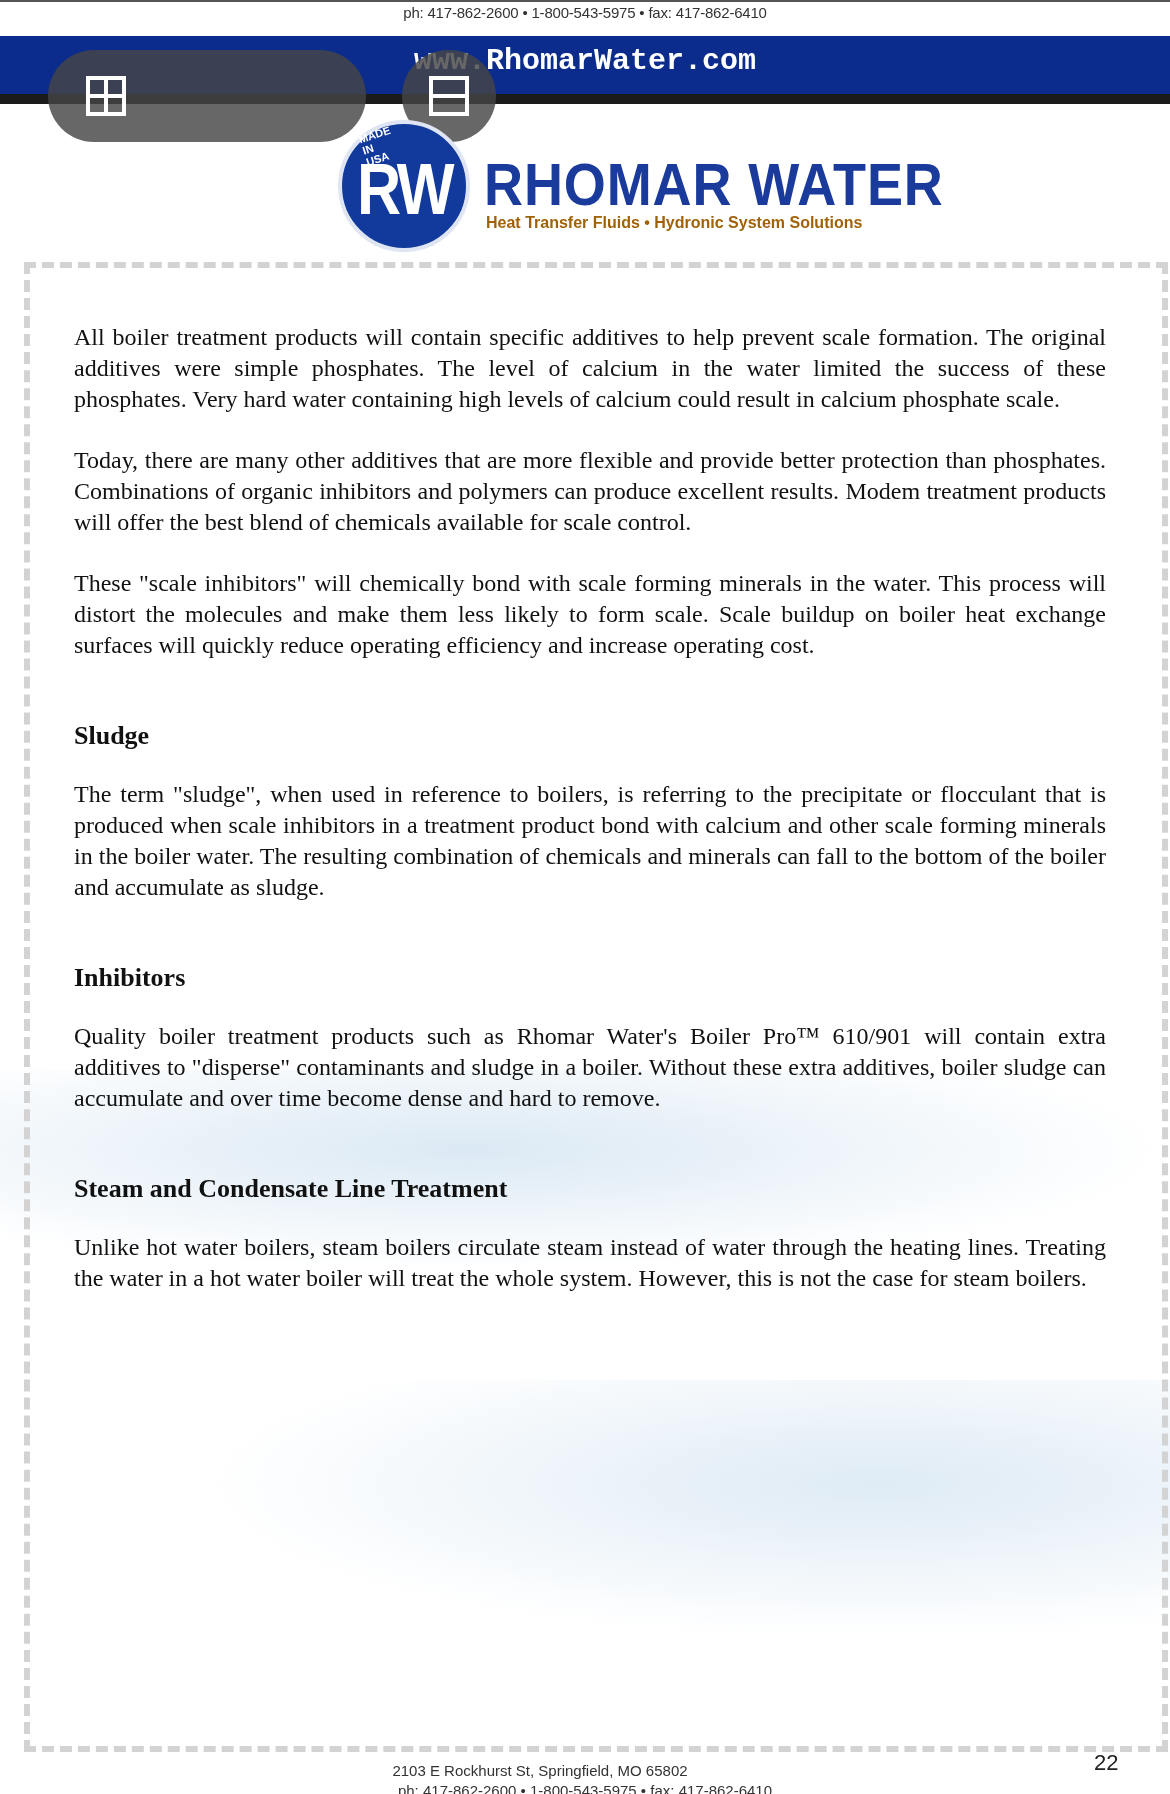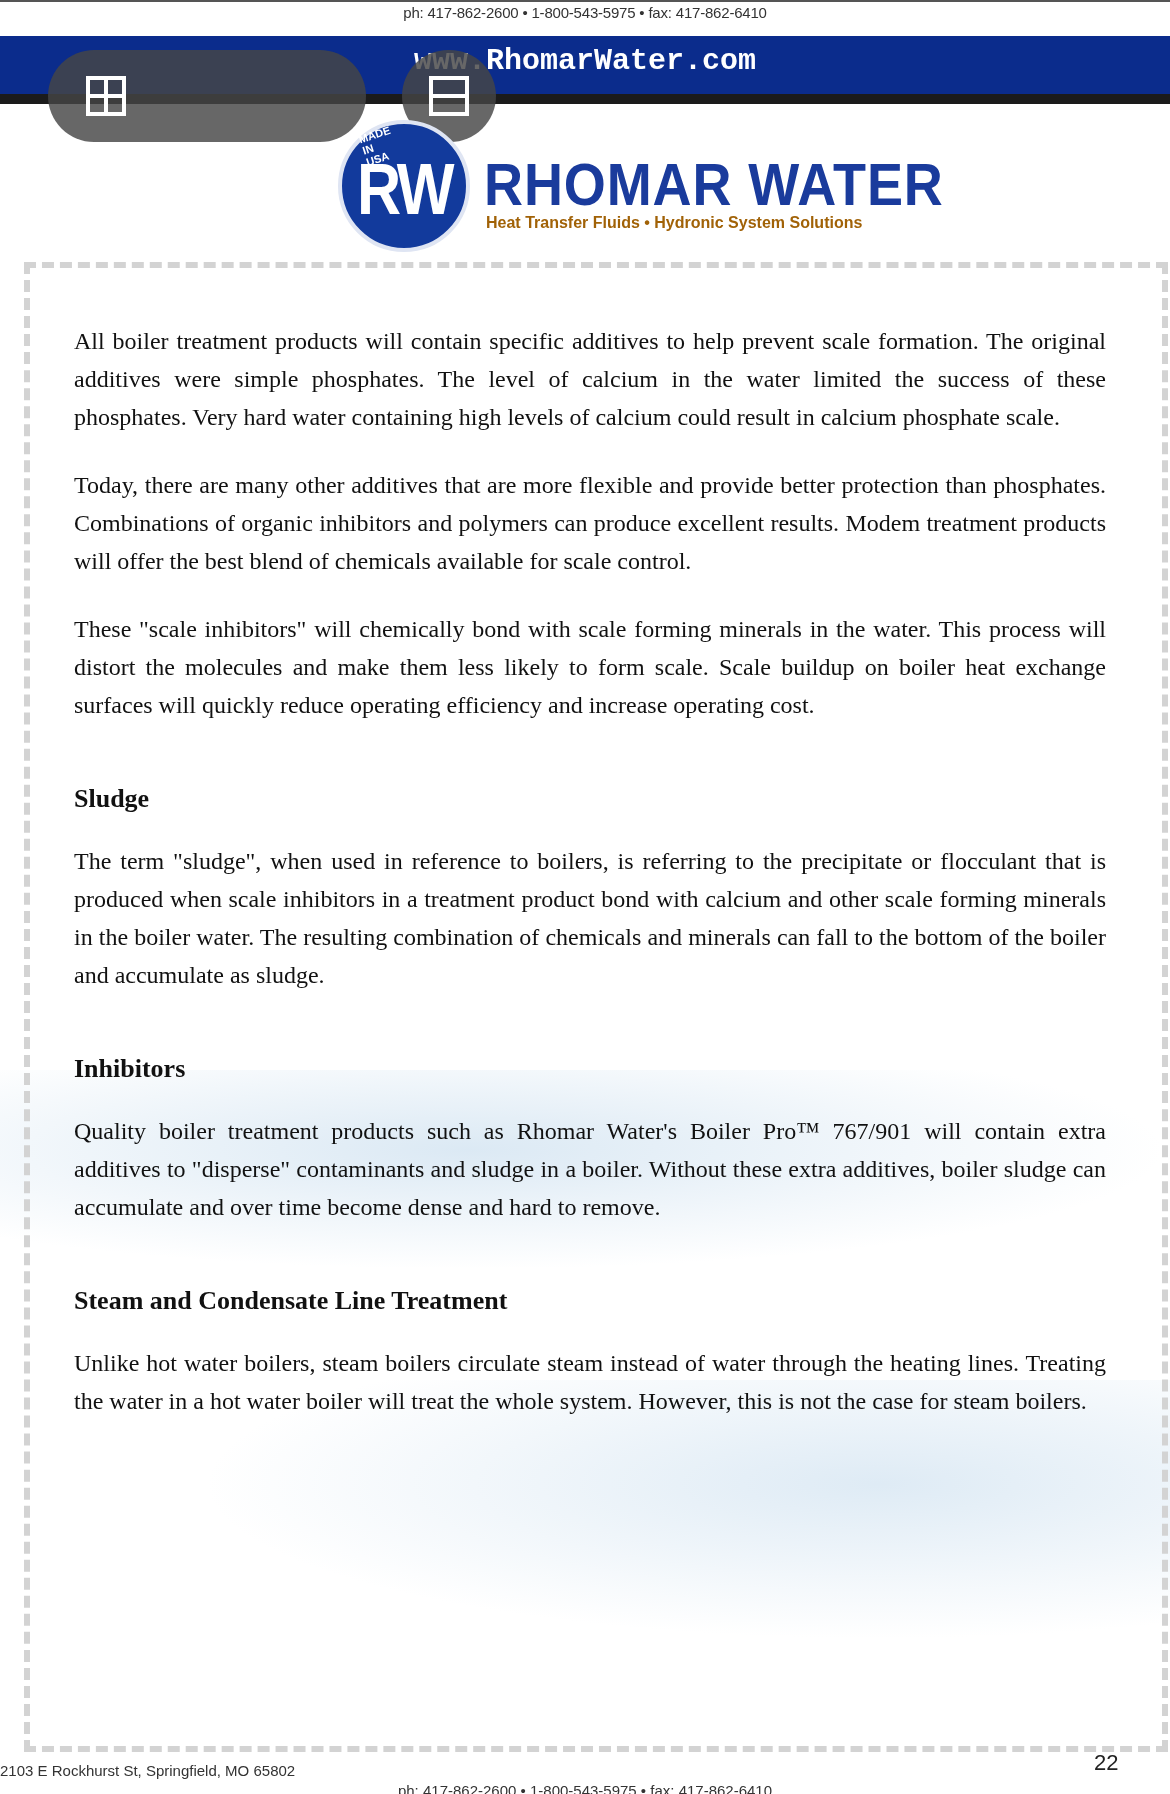--- a/index.html
+++ b/index.html
@@ -16,23 +16,23 @@
   .logo-circle { position:absolute; left:0; top:0; width:132px; height:132px; border-radius:50%; background:#123a9c; border:4px solid #dfe5f3; box-sizing:border-box; }
   .logo-rw { position:absolute; left:0; top:28px; width:132px; text-align:center; color:#fff; font-family:"Liberation Sans", sans-serif; font-weight:bold; font-size:72px; letter-spacing:-4px; transform:scaleX(0.85); }
   .logo-made { position:absolute; left:24px; top:8px; color:#fff; font-family:"Liberation Sans", sans-serif; font-weight:bold; font-size:11px; transform:rotate(-18deg); }
   .brand { position:absolute; left:146px; top:30px; color:#1a3b9c; font-family:"Liberation Sans", sans-serif; font-weight:bold; font-size:60px; letter-spacing:1px; transform:scaleX(0.9); transform-origin:left; white-space:nowrap; }
   .tagline { position:absolute; left:148px; top:94px; color:#a16207; font-family:"Liberation Sans", sans-serif; font-weight:bold; font-size:16px; white-space:nowrap; }
   .frame { position:absolute; left:24px; top:262px; width:1144px; height:1490px; border:6px dashed #d3d3d3; box-sizing:border-box; }
   .wave1 { position:absolute; left:0; top:1070px; width:1170px; height:200px; background:radial-gradient(ellipse at 40% 40%, rgba(190,215,235,0.55), rgba(255,255,255,0) 70%); }
   .wave2 { position:absolute; left:200px; top:1380px; width:970px; height:260px; background:radial-gradient(ellipse at 70% 40%, rgba(190,215,235,0.5), rgba(255,255,255,0) 70%); }
   .content { position:absolute; left:74px; top:296px; width:1032px; color:#111; }
   .content h2 { font-size:26px; font-weight:bold; margin:0; line-height:34px; }
-  .content p { font-size:24px; line-height:38px; margin:0; text-align:justify; }
+  .content p { font-size:24px; line-height:31px; margin:0; text-align:justify; }
   .page-num { position:absolute; left:1094px; top:1750px; font-family:"Liberation Sans", sans-serif; font-size:22px; color:#222; }
-  .address { position:absolute; top:1762px; left:0; width:1080px; font-family:"Liberation Sans", sans-serif; font-size:15px; color:#333; }
+  .address { position:absolute; top:1762px; left:0; width:1080px; text-align:center; font-family:"Liberation Sans", sans-serif; font-size:15px; color:#333; }
   .contact-bottom { position:absolute; top:1782px; left:0; width:1170px; text-align:center; font-family:"Liberation Sans", sans-serif; font-size:15px; color:#333; }
 </style>
 </head>
 <body>
 
 <div class="topline"></div>
 <div class="contact-top">ph: 417-862-2600 • 1-800-543-5975 • fax: 417-862-6410</div>
 <div class="blue-band"></div>
 <div class="dark-band"></div>
 <div class="url">www.RhomarWater.com</div>
@@ -65,21 +65,21 @@
 
 <div class="content">
   <p style="margin-top:26px">All boiler treatment products will contain specific additives to help prevent scale formation. The original additives were simple phosphates. The level of calcium in the water limited the success of these phosphates. Very hard water containing high levels of calcium could result in calcium phosphate scale.</p>
   <p style="margin-top:30px">Today, there are many other additives that are more flexible and provide better protection than phosphates. Combinations of organic inhibitors and polymers can produce excellent results. Modem treatment products will offer the best blend of chemicals available for scale control.</p>
   <p style="margin-top:30px">These "scale inhibitors" will chemically bond with scale forming minerals in the water. This process will distort the molecules and make them less likely to form scale. Scale buildup on boiler heat exchange surfaces will quickly reduce operating efficiency and increase operating cost.</p>
 
   <h2 style="margin-top:58px">Sludge</h2>
   <p style="margin-top:26px">The term "sludge", when used in reference to boilers, is referring to the precipitate or flocculant that is produced when scale inhibitors in a treatment product bond with calcium and other scale forming minerals in the boiler water. The resulting combination of chemicals and minerals can fall to the bottom of the boiler and accumulate as sludge.</p>
 
   <h2 style="margin-top:58px">Inhibitors</h2>
-  <p style="margin-top:26px">Quality boiler treatment products such as Rhomar Water's Boiler Pro™ 767/901 will contain extra additives to "disperse" contaminants and sludge in a boiler. Without these extra additives, boiler sludge can accumulate and over time become dense and hard to remove.</p>
+  <p style="margin-top:26px">Quality boiler treatment products such as Rhomar Water's Boiler Pro™ 610/901 will contain extra additives to "disperse" contaminants and sludge in a boiler. Without these extra additives, boiler sludge can accumulate and over time become dense and hard to remove.</p>
 
   <h2 style="margin-top:58px">Steam and Condensate Line Treatment</h2>
   <p style="margin-top:26px">Unlike hot water boilers, steam boilers circulate steam instead of water through the heating lines. Treating the water in a hot water boiler will treat the whole system. However, this is not the case for steam boilers.</p>
 </div>
 
 <div class="page-num">22</div>
 <div class="address">2103 E Rockhurst St, Springfield, MO 65802</div>
 <div class="contact-bottom">ph: 417-862-2600 • 1-800-543-5975 • fax: 417-862-6410</div>
 
 </body></html>

